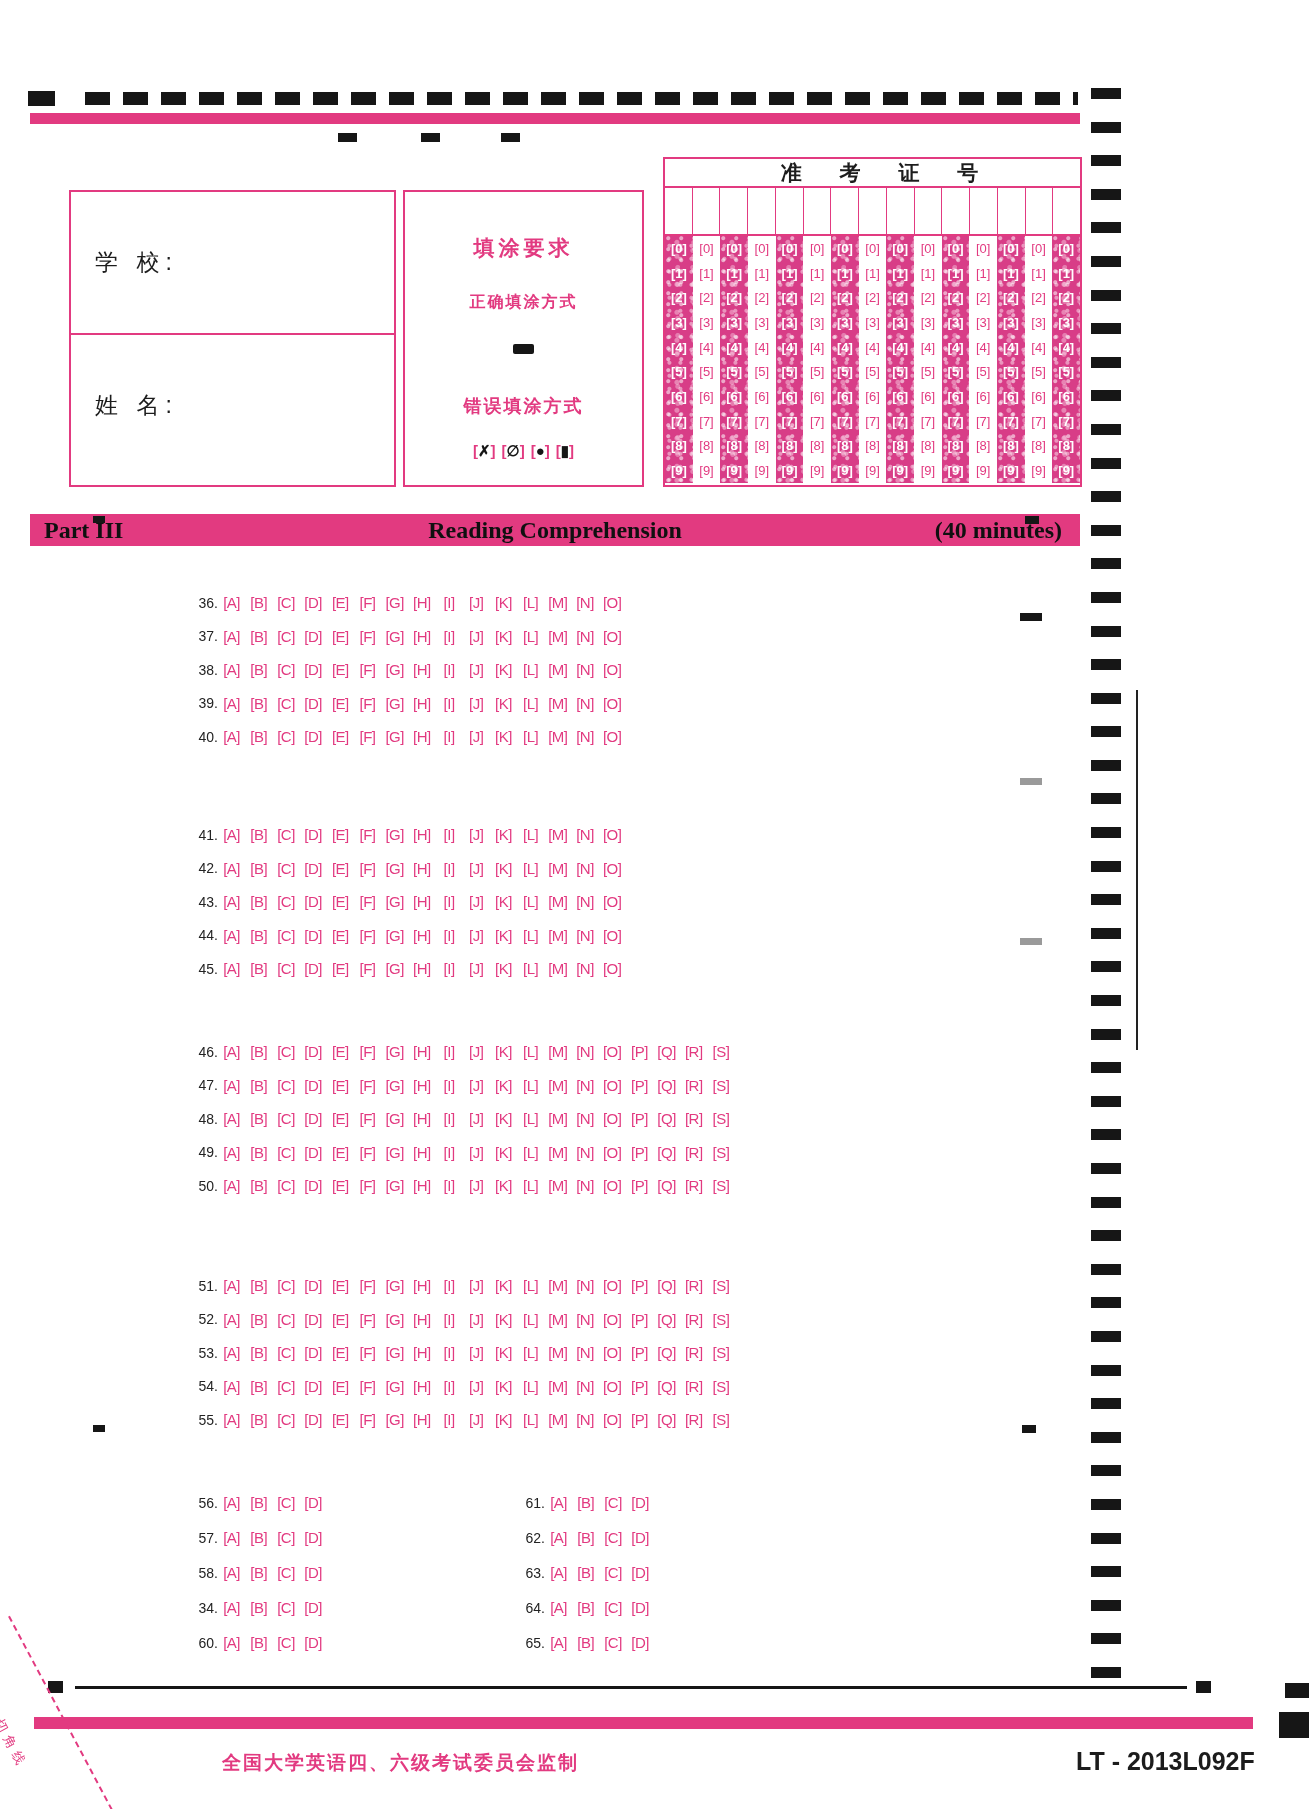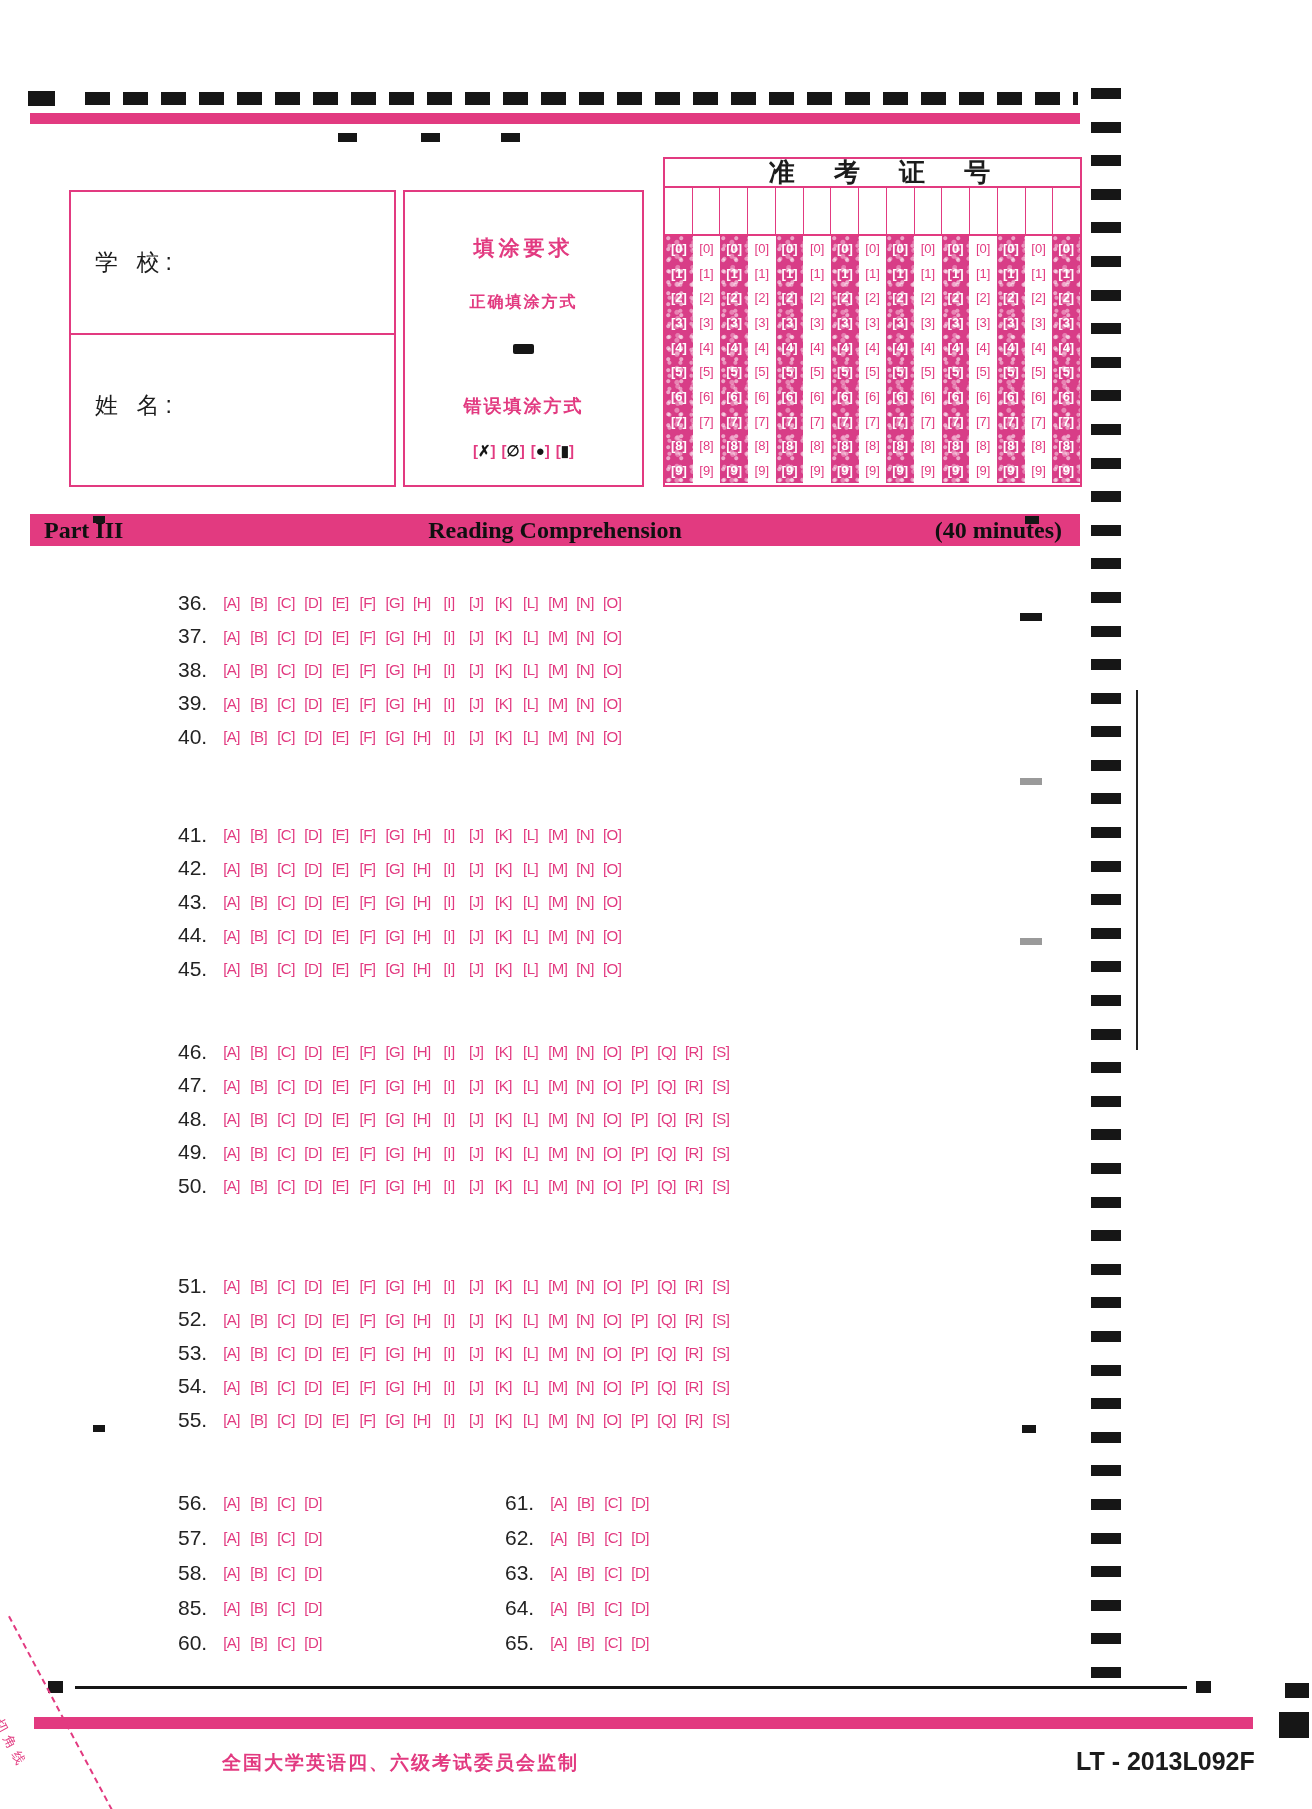--- a/index.html
+++ b/index.html
@@ -29,21 +29,21 @@
   .fillbox .crect{position:absolute;left:108px;top:152px;width:21px;height:10px;background:var(--ink);border-radius:2px;}
   .fillbox .t3{position:absolute;left:0;width:100%;top:202px;color:var(--mag);font-size:18px;font-weight:bold;letter-spacing:2px;}
   .wexrow{position:absolute;left:0;width:100%;top:250px;font-size:15px;}
   .wex{margin:0 3px;}
   .wb{color:var(--mag);font-weight:bold;}
   .wm{color:var(--ink);font-weight:bold;}
 
   
   .ticket{left:663px;top:157px;width:415px;height:326px;}
   .thead{height:29px;border-bottom:2px solid var(--mag);display:flex;align-items:center;justify-content:center;
-         color:#1c1c1c;font-size:26px;font-weight:bold;letter-spacing:16px;padding-left:30px;box-sizing:border-box;}
+         color:#1c1c1c;font-size:21px;font-weight:bold;letter-spacing:16px;padding-left:30px;box-sizing:border-box;}
   .wrow{height:46px;border-bottom:2px solid var(--mag);display:flex;}
   .wcell{flex:1;border-right:1px solid var(--mag);}
   .wcell:last-child{border-right:none;}
   .tgrid{display:flex;height:247px;}
   .tcol{flex:1;display:flex;flex-direction:column;}
   .tcol.pat{background-color:var(--magd);
     background-image:
       radial-gradient(circle at 25% 20%, rgba(255,255,255,.55) 1.5px, rgba(255,255,255,0) 2.5px),
       radial-gradient(circle at 70% 45%, rgba(255,235,245,.4) 2px, rgba(255,255,255,0) 3px),
       radial-gradient(circle at 40% 75%, rgba(255,255,255,.45) 1.5px, rgba(255,255,255,0) 2.5px),
@@ -58,21 +58,21 @@
            display:flex;align-items:center;color:#101010;
            font-family:"Liberation Serif",serif;font-weight:bold;font-size:24px;}
   .partbar .p1{margin-left:14px;}
   .partbar .p2{position:absolute;left:0;width:100%;text-align:center;}
   .partbar .p3{position:absolute;right:18px;}
 
   
   .qgroup{position:absolute;left:178px;}
   .qrow{height:33.5px;display:flex;align-items:center;}
   .g45 .qrow{height:35px;}
-  .qnum{width:40px;text-align:left;color:#232323;font-size:21px;flex:0 0 auto;}
+  .qnum{width:40px;text-align:right;color:#232323;font-size:14px;flex:0 0 auto;}
   .opt{width:27.2px;margin-left:0;text-align:center;color:var(--mag);font-size:15px;
        font-weight:500;flex:0 0 auto;letter-spacing:-0.5px;}
   .qrow .opt:first-of-type{margin-left:8px;}
 
   
   .m{position:absolute;background:var(--ink);}
   .mgray{position:absolute;background:#9a9a9a;}
 
   
   .tmcol{left:1091px;top:88px;width:30px;display:flex;flex-direction:column;}
@@ -749,21 +749,21 @@
         <span class="opt">[D]</span>
       </div>
       <div class="qrow">
         <span class="qnum">58.</span>
         <span class="opt">[A]</span>
         <span class="opt">[B]</span>
         <span class="opt">[C]</span>
         <span class="opt">[D]</span>
       </div>
       <div class="qrow">
-        <span class="qnum">85.</span>
+        <span class="qnum">34.</span>
         <span class="opt">[A]</span>
         <span class="opt">[B]</span>
         <span class="opt">[C]</span>
         <span class="opt">[D]</span>
       </div>
       <div class="qrow">
         <span class="qnum">60.</span>
         <span class="opt">[A]</span>
         <span class="opt">[B]</span>
         <span class="opt">[C]</span>

